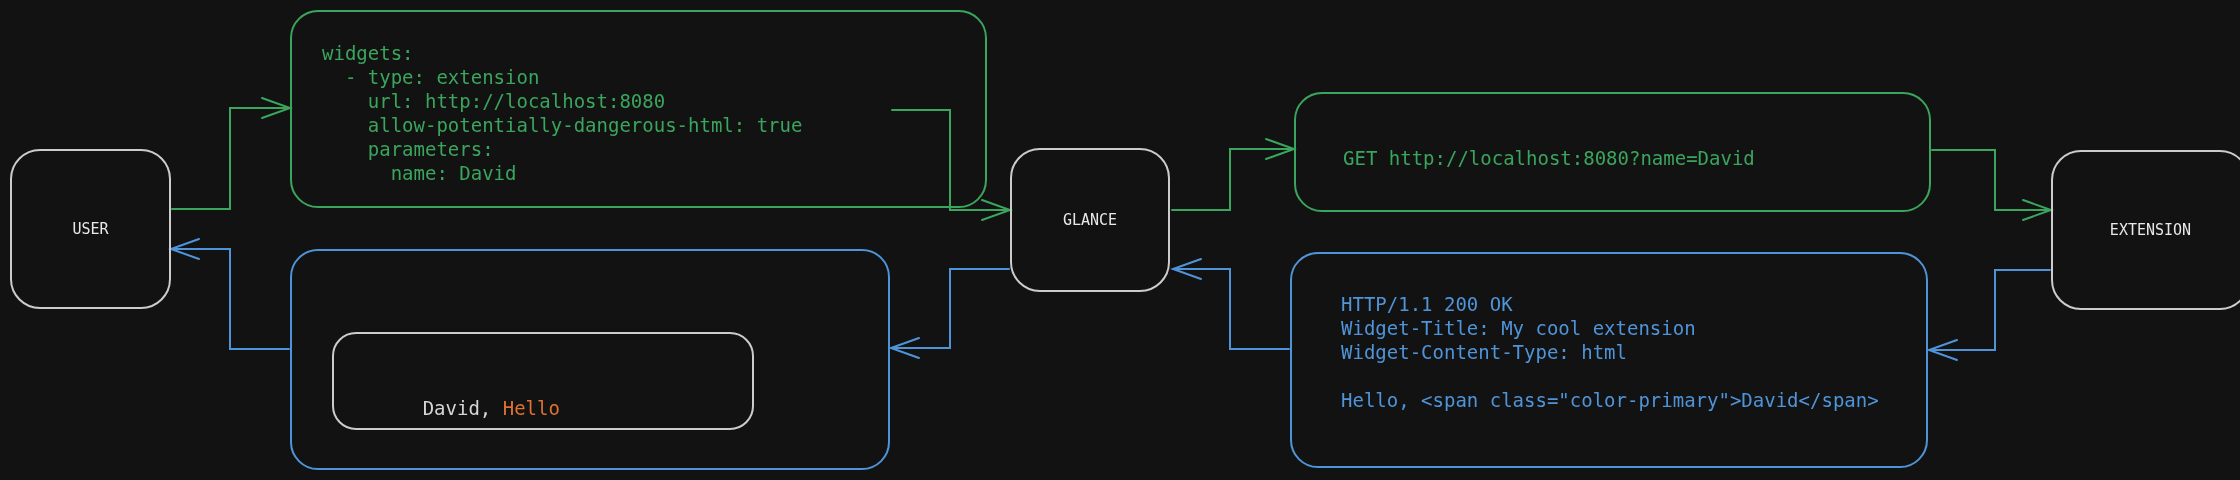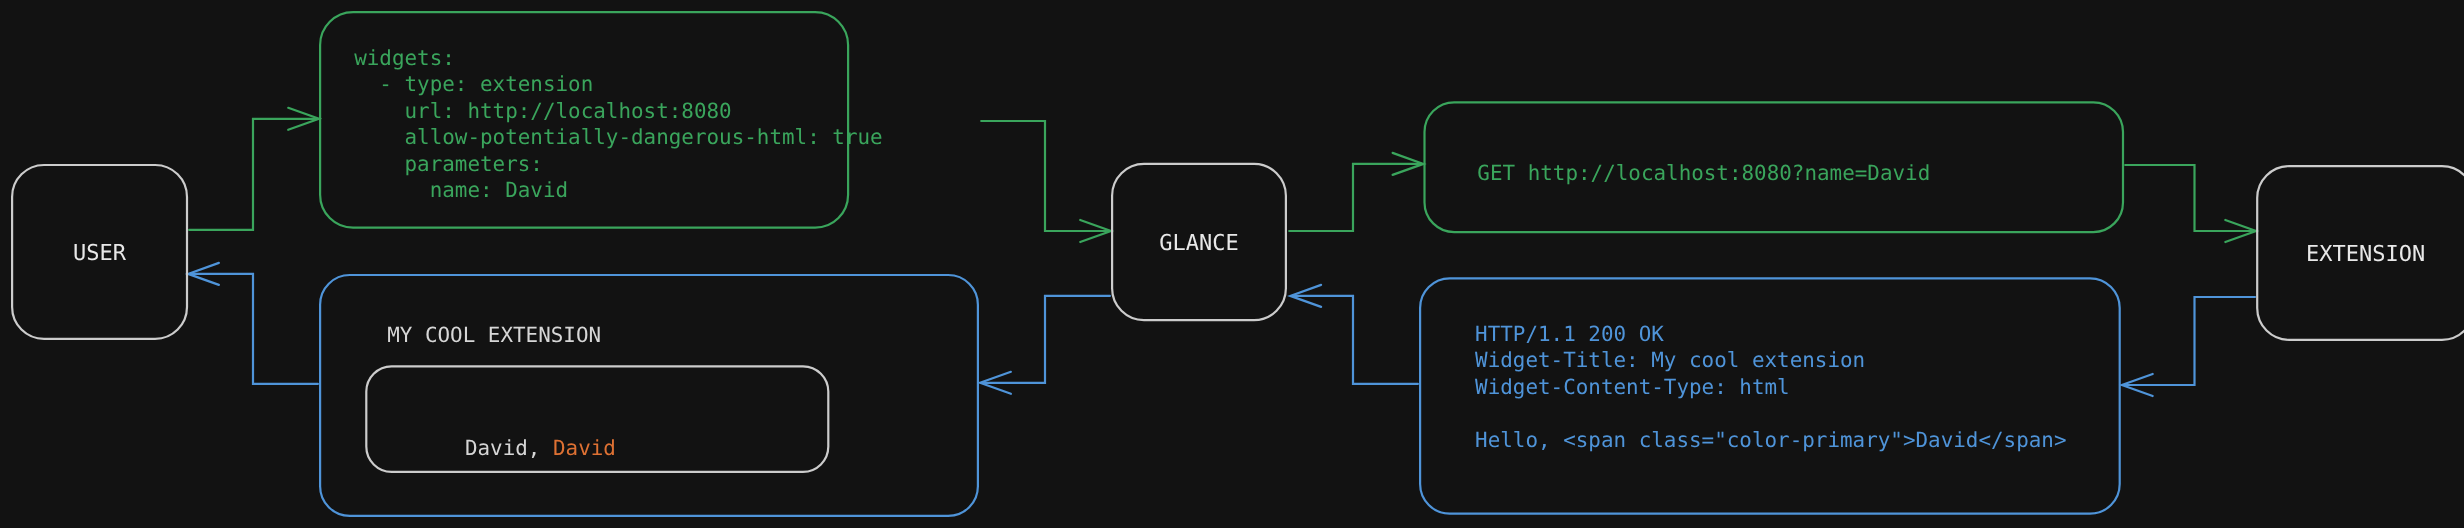--- a/index.html
+++ b/index.html
@@ -21,21 +21,21 @@
     font-family:"DejaVu Sans Mono","Liberation Mono",monospace;
   }
   .abs{position:absolute;}
   
   .node{
     position:absolute;
     border:2px solid var(--node-border);
     border-radius:30px;
     display:flex;align-items:center;justify-content:center;
     color:var(--text-light);
-    font-size:20px;
+    font-size:15px;
     background:transparent;
   }
   
   .msgbox{
     position:absolute;
     border-radius:28px;
     background:transparent;
   }
   .msgbox.green{border:2px solid var(--green);}
   .msgbox.blue{border:2px solid var(--blue);}
@@ -123,21 +123,21 @@
 </div>
 
 <div class="node" style="left:1010px;top:148px;width:160px;height:144px;">
   <span>GLANCE</span>
 </div>
 
 <div class="node" style="left:2051px;top:150px;width:199px;height:160px;">
   <span>EXTENSION</span>
 </div>
 
-<div class="msgbox green" style="left:290px;top:10px;width:482px;height:198px;border-radius:31px;">
+<div class="msgbox green" style="left:290px;top:10px;width:697px;height:198px;">
   <pre class="code green-text abs" style="left:30px;top:29px;">widgets:
   - type: extension
     url: http://localhost:8080
     allow-potentially-dangerous-html: true
     parameters:
       name: David</pre>
 </div>
 
 <div class="msgbox green" style="left:1294px;top:92px;width:637px;height:120px;padding-left:47px;">
   <pre class="code green-text abs" style="left:47px;top:52px;">GET http://localhost:8080?name=David</pre>
@@ -145,19 +145,18 @@
 
 <div class="msgbox blue" style="left:1290px;top:252px;width:638px;height:216px;">
   <pre class="code blue-text abs" style="left:49px;top:38px;">HTTP/1.1 200 OK
 Widget-Title: My cool extension
 Widget-Content-Type: html
 
 Hello, &lt;span class="color-primary"&gt;David&lt;/span&gt;</pre>
 </div>
 
 <div class="msgbox blue" style="left:290px;top:249px;width:600px;height:221px;">
-  <div class="widget-title" style="left:60px;top:42px;">MY COOL EXTENSION</div>
   <div class="inner-box" style="left:40px;top:81px;width:422px;height:98px;">
     <div class="hello-line" style="left:20px;top:38px;">
-      <span>David, </span><span class="name">David</span>
+      <span>David, </span><span class="name">Hello</span>
     </div>
   </div>
 </div>
 
 </body></html>

